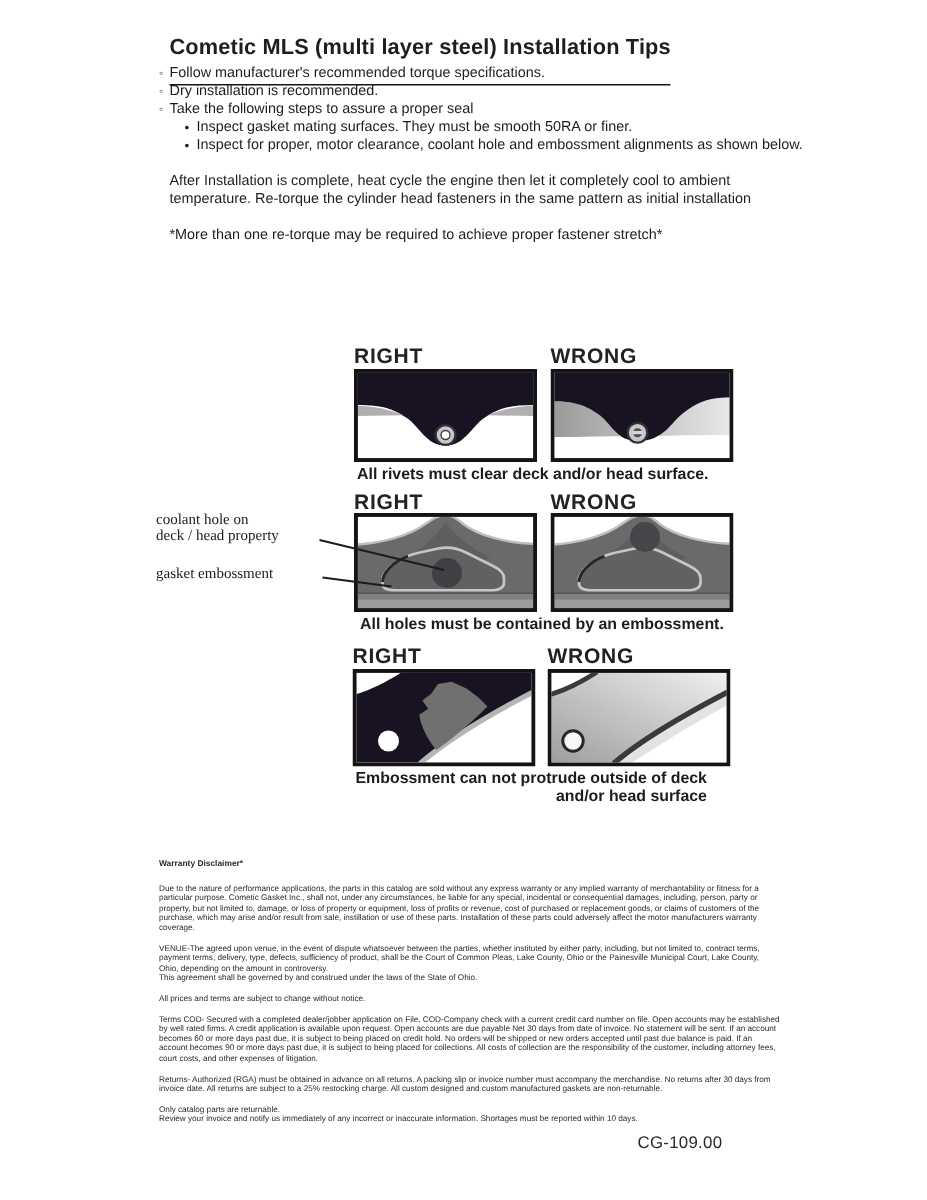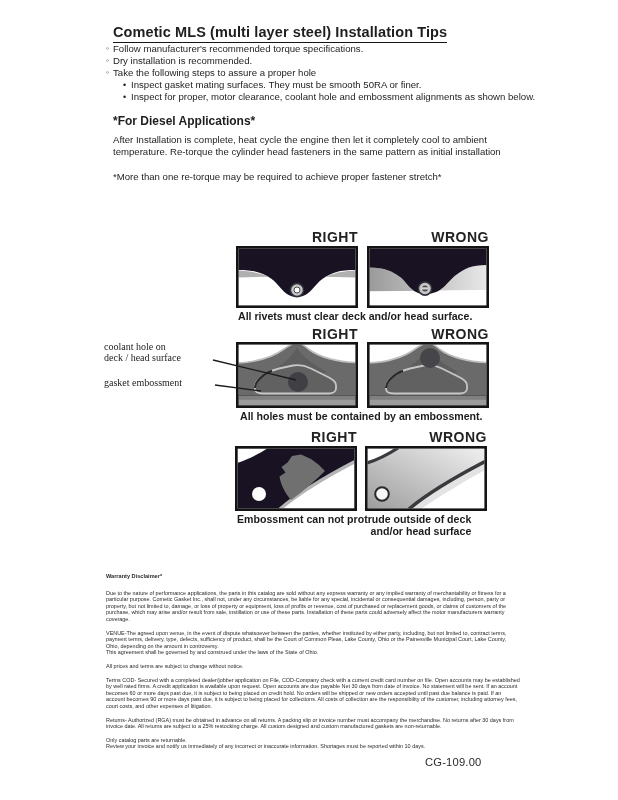--- a/index.html
+++ b/index.html
@@ -5,35 +5,35 @@
   html,body{margin:0;padding:0;}
   body{
     width:618px;height:800px;background:#ffffff;position:relative;overflow:hidden;
     font-family:"Liberation Sans", sans-serif;color:#1e1e1e;
     -webkit-font-smoothing:antialiased;
   }
   .abs{position:absolute;}
   
   .doc-title{
     left:113px;top:24px;font-size:14.5px;font-weight:bold;letter-spacing:.1px;
-    border-bottom:1.6px solid #161616;padding-bottom:2px;white-space:nowrap;
+    border-bottom:1.6px solid #161616;padding-bottom:16px;white-space:nowrap;
   }
   
   .tips{left:106px;top:43px;width:470px;font-size:9.6px;line-height:11.9px;}
   .tip-row{display:flex;white-space:nowrap;}
   .tip-marker{width:7px;flex:0 0 7px;font-size:8px;line-height:12px;}
   .sub{margin-left:17px;}
   .sub .tip-marker{width:8px;flex:0 0 8px;font-size:9px;}
   
   .diesel{left:113px;top:115px;width:480px;font-size:9.6px;line-height:12.2px;}
   .diesel-heading{font-size:12px;font-weight:bold;margin:0 0 7px 0;}
   .para{margin:0 0 12px 0;}
   .para div{white-space:nowrap;}
   
-  .fig-label{font-size:14px;font-weight:600;letter-spacing:.5px;text-align:right;color:#222;width:122px;}
+  .fig-label{font-size:14px;font-weight:600;letter-spacing:.5px;text-align:left;color:#222;width:122px;}
   .fig-caption{font-size:10.6px;font-weight:600;color:#1c1c1c;white-space:nowrap;}
   .fig-caption.two-line{line-height:12.4px;text-align:right;}
   .side-label{font-size:10px;font-weight:500;line-height:11.3px;text-align:left;width:108px;color:#1c1c1c;font-family:Liberation Serif, serif;}
   .panel{position:absolute;}
   .pointer-overlay{position:absolute;left:206px;top:352px;pointer-events:none;}
   
   .disclaimer{left:106px;top:573px;width:414px;font-size:5.45px;line-height:6.6px;color:#2a2a2a;}
   .disclaimer-heading{font-size:5.6px;font-weight:bold;margin:0 0 10px 0;}
   .disclaimer p{margin:0 0 7px 0;}
   .disclaimer p.tight{margin-bottom:0;}
@@ -49,35 +49,34 @@
   <div class="tip-row">
     <span class="tip-marker">◦</span>
     <span>Follow manufacturer's recommended torque specifications.</span>
   </div>
   <div class="tip-row">
     <span class="tip-marker">◦</span>
     <span>Dry installation is recommended.</span>
   </div>
   <div class="tip-row">
     <span class="tip-marker">◦</span>
-    <span>Take the following steps to assure a proper hole</span>
+    <span>Take the following steps to assure a proper seal</span>
   </div>
   <div class="tip-row sub">
     <span class="tip-marker">•</span>
     <span>Inspect gasket mating surfaces.  They must be smooth 50RA or finer.</span>
   </div>
   <div class="tip-row sub">
 
     <span class="tip-marker">•</span>
     <span>Inspect for proper, motor clearance, coolant hole and embossment alignments as shown below.</span>
   </div>
 </div>
 
 <div class="abs diesel">
-  <div class="diesel-heading">*For Diesel Applications*</div>
   <div class="para">
     <div>After Installation is complete, heat cycle the engine then let it completely cool to ambient</div>
     <div>temperature. Re-torque the cylinder head fasteners in the same pattern as initial installation</div>
   </div>
   <div class="para">
     <div>*More than one re-torque may be required to achieve proper fastener stretch*</div>
   </div>
 </div>
 
 <div class="abs fig-label" style="left:236px;top:229px">RIGHT</div>
@@ -122,21 +121,21 @@
   <rect x="1.3" y="1.3" width="119.4" height="59.4" fill="none" stroke="#141414" stroke-width="2.6"></rect>
 </svg>
 
 <div class="abs fig-caption" style="left:238px;top:310px">All rivets must clear deck and/or head surface.</div>
 
 <div class="abs fig-label" style="left:236px;top:326px">RIGHT</div>
 <div class="abs fig-label" style="left:367px;top:326px">WRONG</div>
 
 <div class="abs side-label" style="left:104px;top:341px">
   <div>coolant hole on</div>
-  <div>deck / head surface</div>
+  <div>deck / head property</div>
 </div>
 <div class="abs side-label" style="left:104px;top:377px">
   <div>gasket embossment</div>
 </div>
 
 <svg class="panel" style="left:236px;top:342px" width="122" height="66" viewBox="0 0 122 66">
   <defs>
       <clipPath id="cp2a">
         <rect x="2.6" y="2.6" width="116.8" height="60.8"></rect>
       </clipPath>

